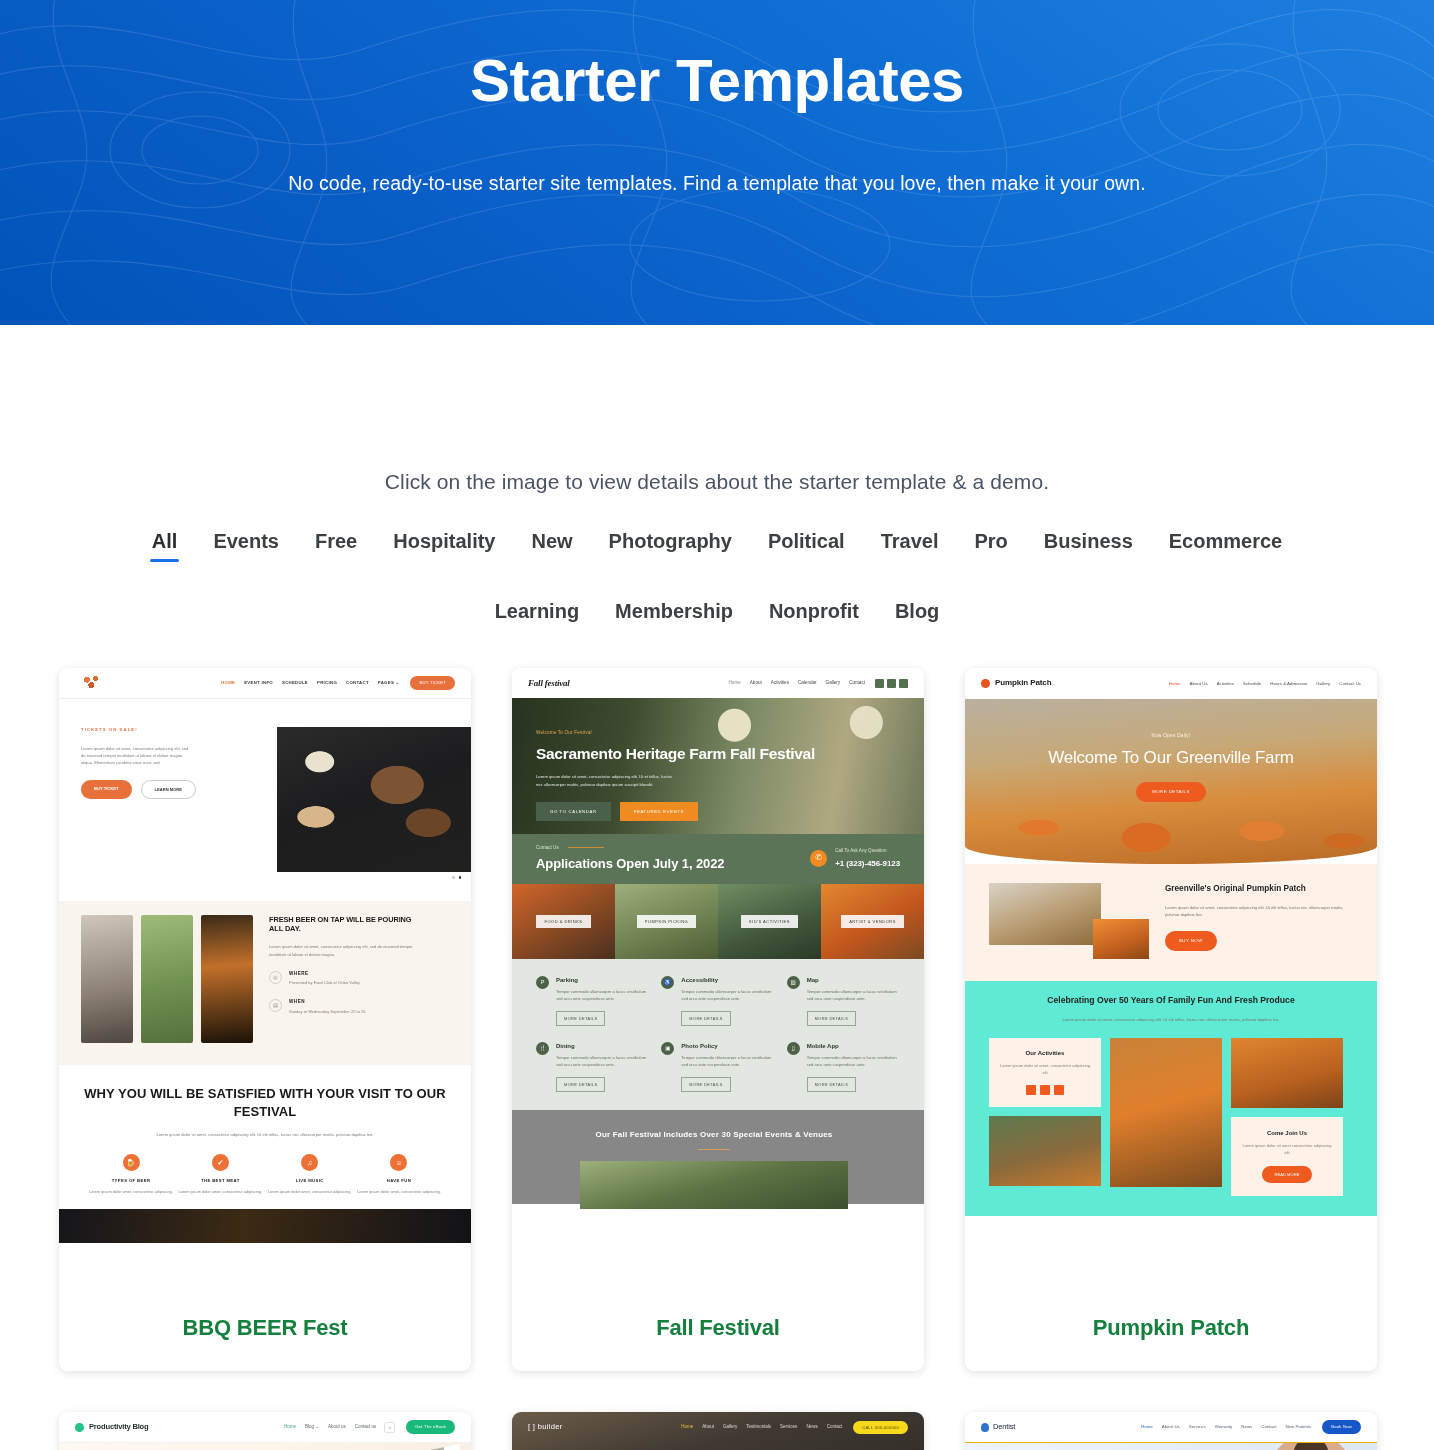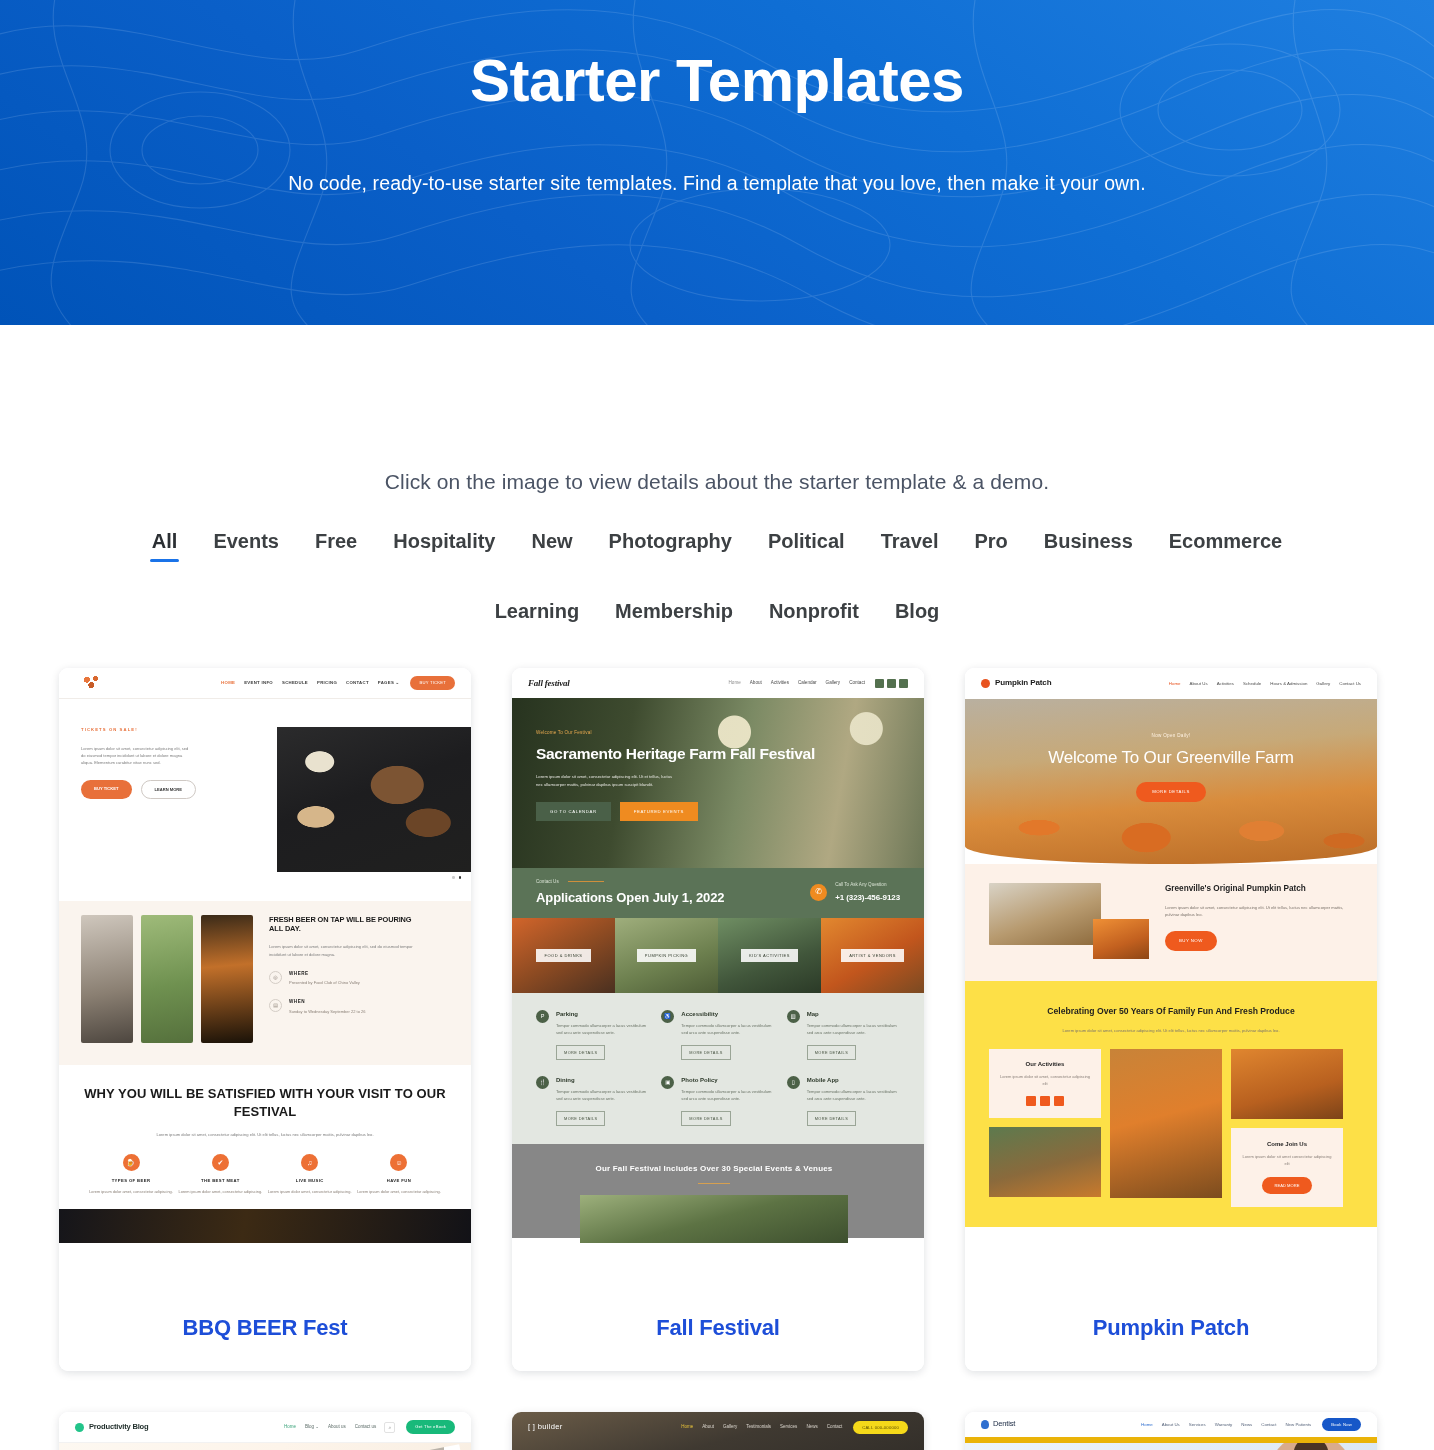--- a/index.html
+++ b/index.html
@@ -102,21 +102,21 @@
     flex-direction:column;
     cursor:pointer;
   }
   .card-shot { flex:1 1 auto; overflow:hidden; position:relative; background:#fff; }
   .card-foot {
     height:86px;
     display:flex; align-items:center; justify-content:center;
     background:#fff;
     flex:0 0 86px;
   }
-  .card-foot span { font-size:22px; font-weight:700; color:#1d4ed8; letter-spacing:-.2px; }
+  .card-foot span { font-size:22px; font-weight:700; color:#15803d; letter-spacing:-.2px; }
 
   
   .grid.row2 { margin-top:41px; }
   .card.partial { height:92px; }
 
   
   .site { width:412px; font-size:5px; line-height:1.35; }
   .nav {
     display:flex; align-items:center;
     padding:0 16px;
@@ -193,21 +193,21 @@
   .c1 .darkstrip { height:34px; background:linear-gradient(100deg,#15151a 0%,#3c2a14 45%,#121217 100%); }
 
   
   .c2 .nav { height:30px; }
   .c2 .logo { font-family:"Liberation Serif", serif; font-style:italic; font-size:9px; }
   .c2 .nav ul li { font-size:4.6px; color:#4a4a4a; }
   .c2 .nav ul li.cur { color:#8d8d8d; }
   .c2 .socials { display:flex; gap:3px; margin-left:10px; }
   .c2 .socials i { width:9px; height:9px; background:#54714f; border-radius:1px; display:block; }
   .c2 .hero2 {
-    height:170px; position:relative; padding:32px 0 0 24px;
+    height:136px; position:relative; padding:32px 0 0 24px;
     background:
       radial-gradient(circle at 54% 20%, rgba(236,230,200,.95) 0 16px, transparent 17px),
       radial-gradient(circle at 86% 18%, rgba(233,228,200,.92) 0 16px, transparent 17px),
       linear-gradient(100deg,#27331f 0%,#3e4b2f 28%,#7b8a64 55%,#b0a882 78%,#6d7757 100%);
   }
   .c2 .eyebrow2 { font-size:4.6px; color:#e8a94f; letter-spacing:.2px; }
   .c2 .h1 { margin-top:9px; font-size:15.5px; line-height:1.22; font-weight:700; color:#fff; letter-spacing:-.3px; }
   .c2 .p2 { margin-top:9px; font-size:4.2px; color:#e8e8e2; line-height:1.85; width:142px; }
   .c2 .btns { margin-top:13px; display:flex; gap:9px; }
   .c2 .gb { background:#4a6048; color:#fff; padding:7px 14px; font-size:4.3px; letter-spacing:.6px; }
@@ -259,21 +259,21 @@
   .c3 .h1 { margin-top:8px; font-size:17px; line-height:1.3; font-weight:500; color:#fff; letter-spacing:-.2px; }
   .c3 .mdbtn { margin:13px auto 0 auto; background:#ef5a1e; color:#fff; font-size:4.3px;
       padding:7px 16px; border-radius:20px; display:inline-block; letter-spacing:.5px; }
   .c3 .sec-a { background:#fdf1e8; padding:19px 24px 22px 24px; display:flex; }
   .c3 .ph1 { width:112px; height:62px; background:linear-gradient(160deg,#d9d3c6,#b79a6f 55%,#8d6a3c); border-radius:1px; }
   .c3 .ph2 { width:56px; height:40px; margin-left:-8px; margin-top:36px; background:linear-gradient(160deg,#ef9036,#c2601f 60%,#8d4615); }
   .c3 .sec-a-r { margin-left:16px; width:180px; }
   .c3 .h2b { font-size:8.2px; font-weight:600; line-height:1.45; color:#1f1f1f; }
   .c3 .p3 { margin-top:9px; font-size:4.1px; color:#7b736b; line-height:1.8; }
   .c3 .buy { margin-top:12px; background:#ef5a1e; color:#fff; font-size:4.4px; padding:7px 14px; border-radius:20px; display:inline-block; letter-spacing:.4px; }
-  .c3 .sec-b { background:#fde047; padding:24px 24px 20px 24px; text-align:center; }
+  .c3 .sec-b { background:#5eead4; padding:13px 24px 20px 24px; text-align:center; }
   .c3 .h3b { font-size:8.6px; font-weight:600; line-height:1.5; color:#1f1f1f; }
   .c3 .sec-b .p3 { width:236px; margin:9px auto 0 auto; }
   .c3 .galr { display:flex; gap:9px; margin-top:15px; text-align:left; }
   .c3 .gcol { display:flex; flex-direction:column; gap:9px; }
   .c3 .actbox { width:112px; background:#fdf1e8; padding:11px 10px 12px 10px; text-align:center; }
   .c3 .actbox h5 { font-size:6px; font-weight:600; color:#1f1f1f; }
   .c3 .actbox p { margin-top:6px; font-size:4px; color:#8a807a; line-height:1.7; }
   .c3 .sicons { margin-top:8px; display:flex; gap:4px; justify-content:center; }
   .c3 .sicons i { width:10px; height:10px; background:#ef5a1e; display:block; border-radius:1px; }
   .c3 .gph { width:112px; height:70px; }
@@ -303,21 +303,21 @@
      background:linear-gradient(115deg,#ffffff 0 38%,#d9d4cd 38% 48%,#f3efe9 48% 70%,#b9b2a8 70% 80%,#ffffff 80%); transform:rotate(-11deg); }
   .p2c .top { height:92px; position:relative;
      background:linear-gradient(165deg,#6b5c48 0%,#3f3931 42%,#2a2724 100%); }
   .p2c .nav { background:transparent; }
   .p2c .logo { color:#fff; font-size:7.6px; font-weight:500; letter-spacing:.3px; }
   .p2c .nav ul li { color:#ddd8d0; font-size:4.5px; }
   .p2c .nav ul li.cur { color:#e8c23a; }
   .p2c .btn-yellow { background:#f5d91a; color:#5c4f00 !important; }
   .p2c .bigtxt { position:absolute; left:0; right:0; top:50px; text-align:center;
      font-size:17px; font-weight:700; color:#fff; letter-spacing:-.3px; }
-  .p3c .nav { border-bottom:6px solid #eab308; }
+  .p3c .nav { border-bottom:1px solid #eab308; }
   .p3c .logo-wrap { display:flex; align-items:center; gap:4px; }
   .p3c .tooth { width:8px; height:9px; background:#2f6fd0; border-radius:50% 50% 45% 45%; }
   .p3c .logo { font-size:7.6px; font-weight:500; color:#1b2a43; }
   .p3c .nav ul li { font-size:4.4px; color:#55637a; }
   .p3c .nav ul li.cur { color:#2f6fd0; }
   .p3c .btn-blue { background:#1657c8; }
   .p3c .body3 { height:61px; padding:16px 0 0 24px; position:relative;
      background:linear-gradient(110deg,#eef4fb 0%,#e4edf7 55%,#dbe7f4 100%); overflow:hidden; }
   .p3c .bigtxt { font-size:16px; font-weight:700; color:#12397e; letter-spacing:-.3px; margin-top:10px; }
   .p3c .person { position:absolute; right:28px; top:-6px; width:76px; height:66px;

